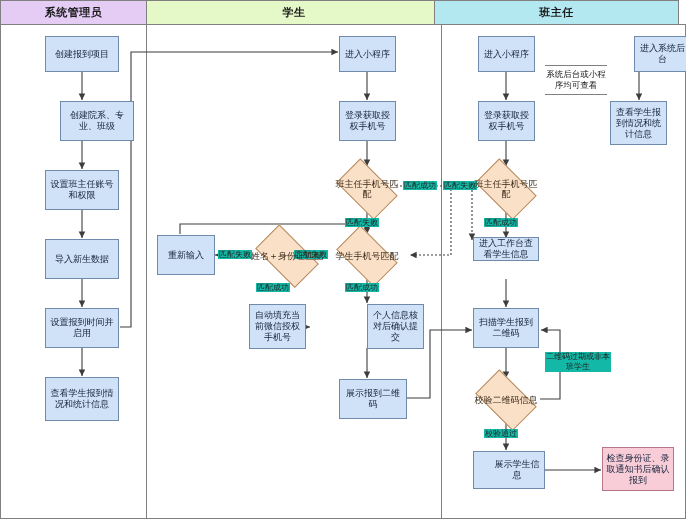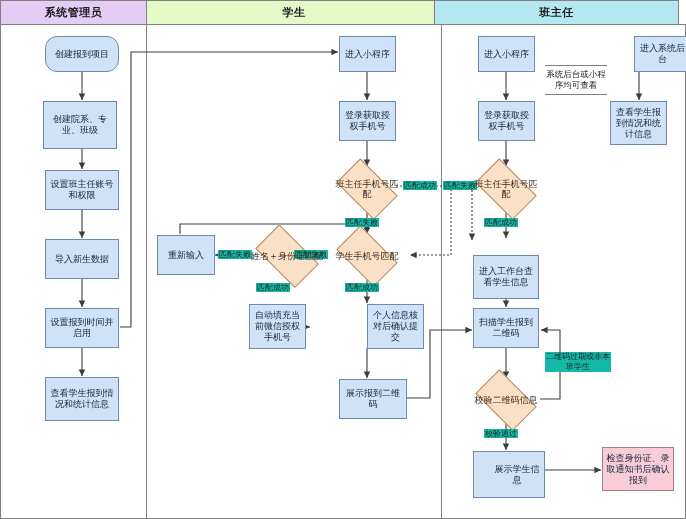--- a/index.html
+++ b/index.html
@@ -92,24 +92,24 @@
       <path d="M639,72 L639,100"></path>
     </g>
 
     <g stroke="#3d3d3d" stroke-width="1.1" fill="none" stroke-dasharray="2,2" marker-end="url(#ahd)">
       <path d="M396,186 L472,186 L472,240"></path>
       <path d="M472,186 L472,186"></path>
       <path d="M476,186 L451,186 L451,255 L410,255"></path>
     </g>
   </svg>
 
-  <div class="node proc" style="left:45px;top:36px;width:74px;height:36px;border-radius:12px;">
+  <div class="node proc" style="left:45px;top:36px;width:74px;height:36px;">
     <span>创建报到项目</span>
   </div>
-  <div class="node proc" style="left:43px;top:101px;width:74px;height:48px;justify-content:center;">
+  <div class="node proc" style="left:60px;top:101px;width:74px;height:40px;justify-content:center;">
     <span>创建院系、专业、班级</span>
   </div>
   <div class="node proc" style="left:45px;top:170px;width:74px;height:40px;">
     <span>设置班主任账号和权限</span>
   </div>
   <div class="node proc" style="left:45px;top:239px;width:74px;height:40px;">
     <span>导入新生数据</span>
   </div>
   <div class="node proc" style="left:45px;top:308px;width:74px;height:40px;">
     <span>设置报到时间并启用</span>
@@ -154,31 +154,31 @@
   <div class="node proc" style="left:478px;top:36px;width:57px;height:36px;">
     <span>进入小程序</span>
   </div>
   <div class="node proc" style="left:478px;top:101px;width:57px;height:40px;">
     <span>登录获取授权手机号</span>
   </div>
   <div class="node dia" style="left:470px;top:166px;width:72px;height:45px;">
     <div class="dshape"></div>
     <span class="dtxt">班主任手机号匹配</span>
   </div>
-  <div class="node proc" style="left:473px;top:255px;width:66px;height:44px;">
+  <div class="node proc" style="left:473px;top:237px;width:66px;height:24px;">
     <span>进入工作台查看学生信息</span>
   </div>
   <div class="node proc" style="left:473px;top:308px;width:66px;height:40px;">
     <span>扫描学生报到二维码</span>
   </div>
   <div class="node dia" style="left:470px;top:377px;width:72px;height:45px;">
     <div class="dshape"></div>
     <span class="dtxt">校验二维码信息</span>
   </div>
-  <div class="node proc" style="left:473px;top:451px;width:72px;height:47px;padding-left:18px;">
+  <div class="node proc" style="left:473px;top:451px;width:72px;height:38px;padding-left:18px;">
     <span>展示学生信息</span>
   </div>
   <div class="node proc-pink" style="left:602px;top:447px;width:72px;height:44px;">
     <span>检查身份证、录取通知书后确认报到</span>
   </div>
   <div class="node proc" style="left:610px;top:36px;width:57px;height:36px;margin-left:24px;">
     <span>进入系统后台</span>
   </div>
   <div class="node proc" style="left:610px;top:101px;width:57px;height:44px;">
     <span>查看学生报到情况和统计信息</span>

